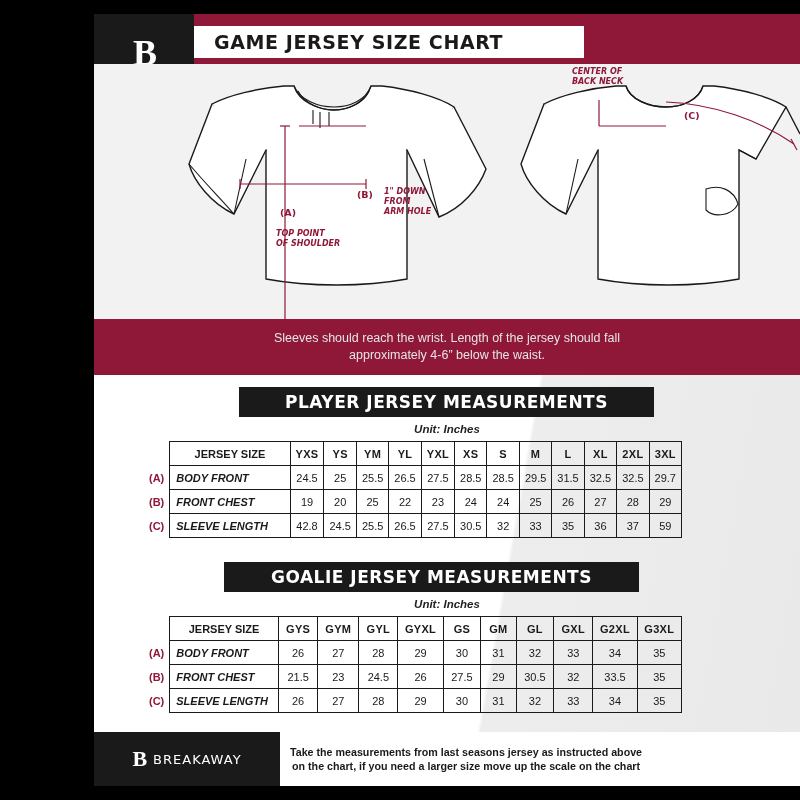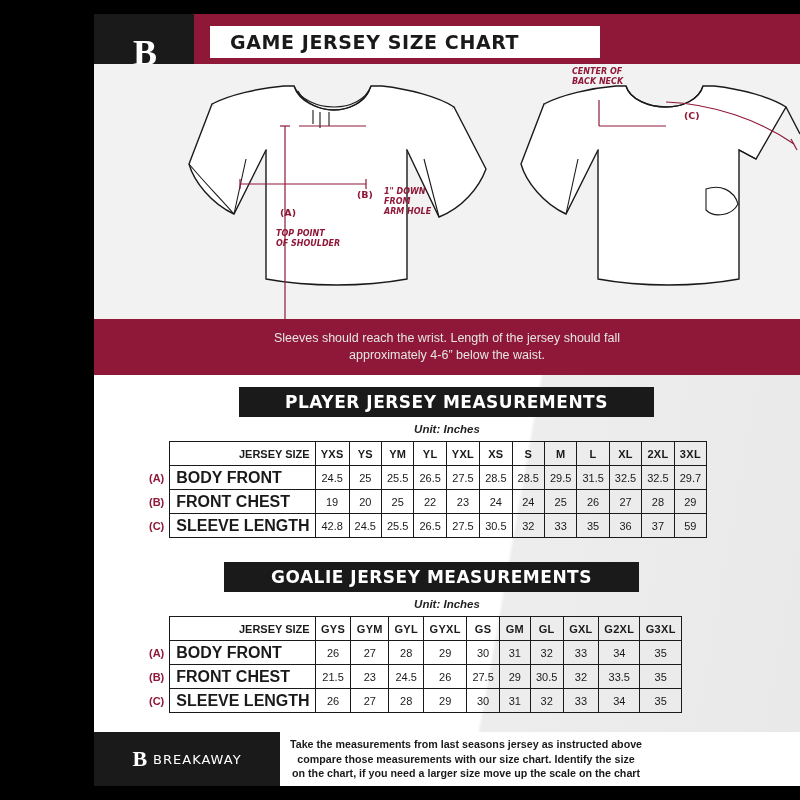--- a/index.html
+++ b/index.html
@@ -4,21 +4,21 @@
 <style>
   html,body{margin:0;padding:0;background:#000;}
   body{width:800px;height:800px;overflow:hidden;font-family:"Liberation Sans",sans-serif;}
   .page{position:relative;width:800px;height:800px;background:#000;}
 
   
   .top-band{position:absolute;left:0;top:14px;width:800px;height:50px;background:#8f1838;}
   .top-band .black-left{position:absolute;left:0;top:0;width:94px;height:50px;background:#000;}
   .logo-box{position:absolute;left:94px;top:14px;width:100px;height:78px;background:#1a1a1a;display:flex;align-items:center;justify-content:center;}
   .logo-mark{color:#fff;font-family:"Liberation Serif",serif;font-size:36px;font-weight:bold;letter-spacing:-2px;}
-  .title-box{position:absolute;left:194px;top:26px;width:390px;height:32px;background:#fff;display:flex;align-items:center;padding-left:20px;box-sizing:border-box;margin-left:16px;}
+  .title-box{position:absolute;left:194px;top:26px;width:390px;height:32px;background:#fff;display:flex;align-items:center;padding-left:20px;box-sizing:border-box;}
   .title-box span{font-size:19px;font-weight:bold;letter-spacing:.6px;color:#1a1a1a;font-family:"DejaVu Sans",sans-serif;}
 
   
   .illo{position:absolute;left:94px;top:64px;width:706px;height:255px;background:#f2f2f2;}
   .illo svg{position:absolute;left:0;top:0;}
 
   
   .note{position:absolute;left:94px;top:319px;width:706px;height:56px;background:#8f1838;color:#e5e5e5;
         display:flex;flex-direction:column;align-items:center;justify-content:center;line-height:1.35;}
   .note div{font-size:12.5px;}
@@ -34,23 +34,23 @@
   #goalie-title{left:130px;top:187px;width:415px;height:30px;}
 
   .unit{position:absolute;width:706px;text-align:center;font-size:11.5px;font-style:italic;font-weight:bold;color:#222;}
   #unit1{top:48px;}
   #unit2{top:223px;}
 
   table.size{position:absolute;border-collapse:collapse;font-size:11px;color:#1a1a1a;background:transparent;}
   #tbl-player{left:50px;top:66px;}
   #tbl-goalie{left:50px;top:241px;}
   table.size td{border:1px solid #1a1a1a;height:23px;text-align:center;padding:0 5px;white-space:nowrap;}
-  table.size td.lbl{text-align:left;font-weight:bold;font-size:16px;padding-left:6px;}
+  table.size td.lbl{text-align:left;font-weight:bold;font-size:11px;padding-left:6px;font-style:italic;}
   table.size td.hdr{font-weight:bold;letter-spacing:.3px;}
-  table.size td.rowhead{text-align:right;font-weight:bold;}
+  table.size td.rowhead{text-align:center;font-weight:bold;}
   table.size td.noborder{border:none;background:transparent;}
   .tag{color:#8f1838;font-weight:bold;}
 
   
   .footer{position:absolute;left:94px;top:732px;width:706px;height:54px;background:#fff;}
   .footer .logo-blk{position:absolute;left:0;top:0;width:186px;height:54px;background:#1a1a1a;display:flex;align-items:center;justify-content:center;gap:6px;}
   .footer .logo-blk .mk{color:#fff;font-family:"Liberation Serif",serif;font-size:22px;font-weight:bold;}
   .footer .logo-blk .wm{color:#fff;font-size:13px;letter-spacing:1px;font-family:"DejaVu Sans",sans-serif;}
   .footer .ftext{position:absolute;left:186px;top:0;width:472px;height:54px;display:flex;align-items:center;
       padding:0 10px;box-sizing:border-box;font-size:10.7px;font-weight:bold;color:#1a1a1a;line-height:1.35;text-align:center;}
@@ -283,19 +283,18 @@
   </div>
 
   <div class="footer">
     <div class="logo-blk">
       <span class="mk">B</span>
       <span class="wm">BREAKAWAY</span>
     </div>
     <div class="ftext">
       <div>
         <div>Take the measurements from last seasons jersey as instructed above</div>
-        <div>compare those measurements  with our size chart. Identify the size</div>
         <div>on the chart, if you need a larger size move up the scale on the chart</div>
       </div>
     </div>
   </div>
 
 </div>
 
 </body></html>

